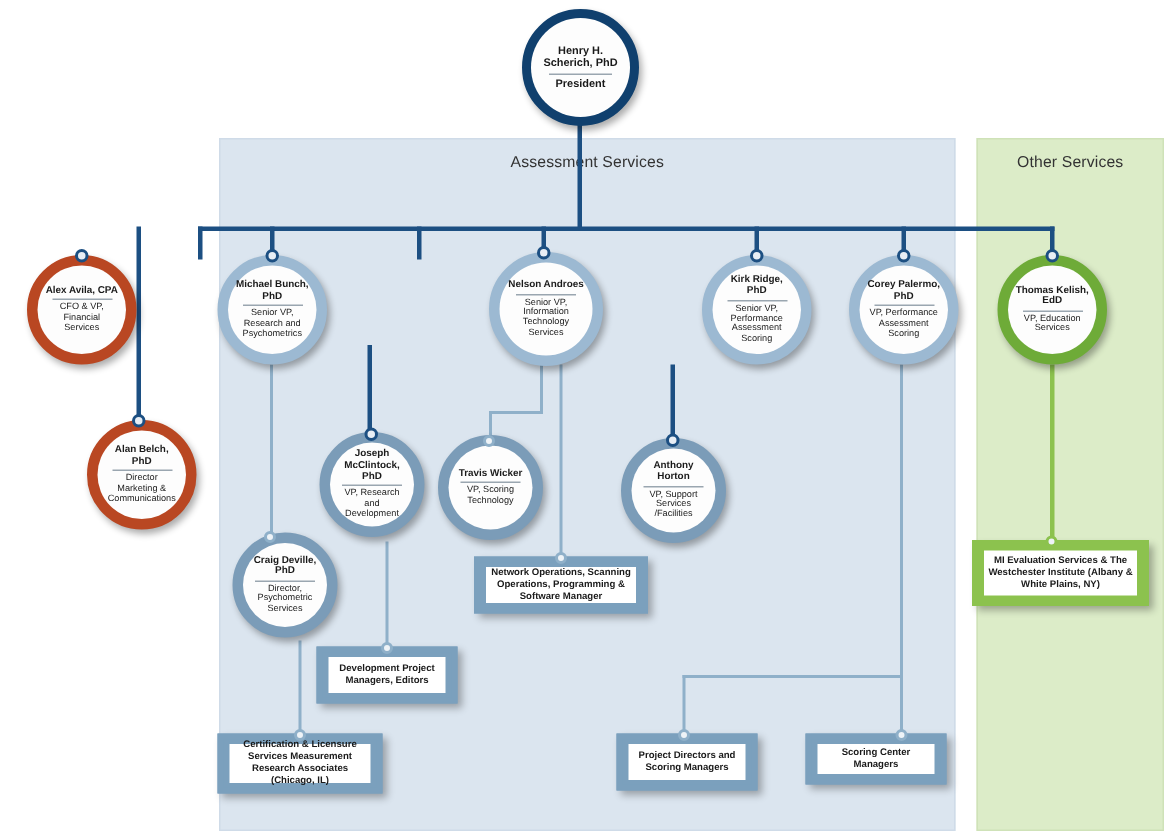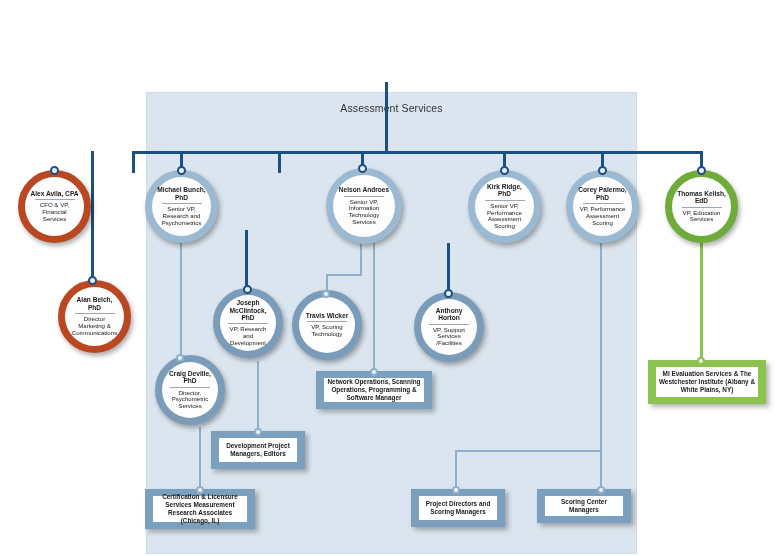--- a/index.html
+++ b/index.html
@@ -73,20 +73,23 @@
           border:2px solid #8fb0c9;background:#eef3f7;box-sizing:border-box;}
 </style>
 </head>
 <body>
 
 <div id="stage">
 
   <div class="band" id="band-assess">
     <div class="band-label" style="top:9px;">Assessment Services</div>
   </div>
+  <div class="band" id="band-other">
+    <div class="band-label" style="top:9px;">Other Services</div>
+  </div>
 
   <div class="ln" style="left:385px;top:82px;width:3px;height:70px;"></div>
 
   <div class="ln" style="left:132px;top:151px;width:571px;height:3px;"></div>
 
   <div class="ln" style="left:132px;top:151px;width:3px;height:22px;"></div>
   <div class="ln" style="left:91px;top:151px;width:3px;height:131px;"></div>
   <div class="ln" style="left:180px;top:151px;width:3px;height:22px;"></div>
   <div class="ln" style="left:361px;top:151px;width:3px;height:20px;"></div>
   <div class="ln" style="left:503px;top:151px;width:3px;height:22px;"></div>
@@ -109,20 +112,27 @@
   <div class="ln-l" style="left:199px;top:427px;width:2px;height:63px;"></div>
 
   <div class="ln-l" style="left:257px;top:361px;width:2px;height:71px;"></div>
 
   <div class="ln-l" style="left:600px;top:243px;width:2px;height:247px;"></div>
   <div class="ln-l" style="left:455px;top:450px;width:147px;height:2px;"></div>
   <div class="ln-l" style="left:455px;top:450px;width:2px;height:40px;"></div>
 
   <div class="ln-l" style="left:700px;top:243px;width:3px;height:117px;background:#8cc24e;"></div>
 
+  <div class="node" id="n-pres">
+    <div class="node-inner">
+      <div class="nm">Henry H. Scherich, PhD</div>
+      <div class="hr"></div>
+      <div class="ti">President</div>
+    </div>
+  </div>
 
   <div class="node node-red" style="left:18px;top:170px;width:73px;height:73px;">
     <div class="node-inner">
       <div class="nm">Alex Avila, CPA</div>
       <div class="hr"></div>
       <div class="ti">CFO &amp; VP, Financial Services</div>
     </div>
   </div>
   <div class="knob" style="left:50px;top:166px;"></div>
 

